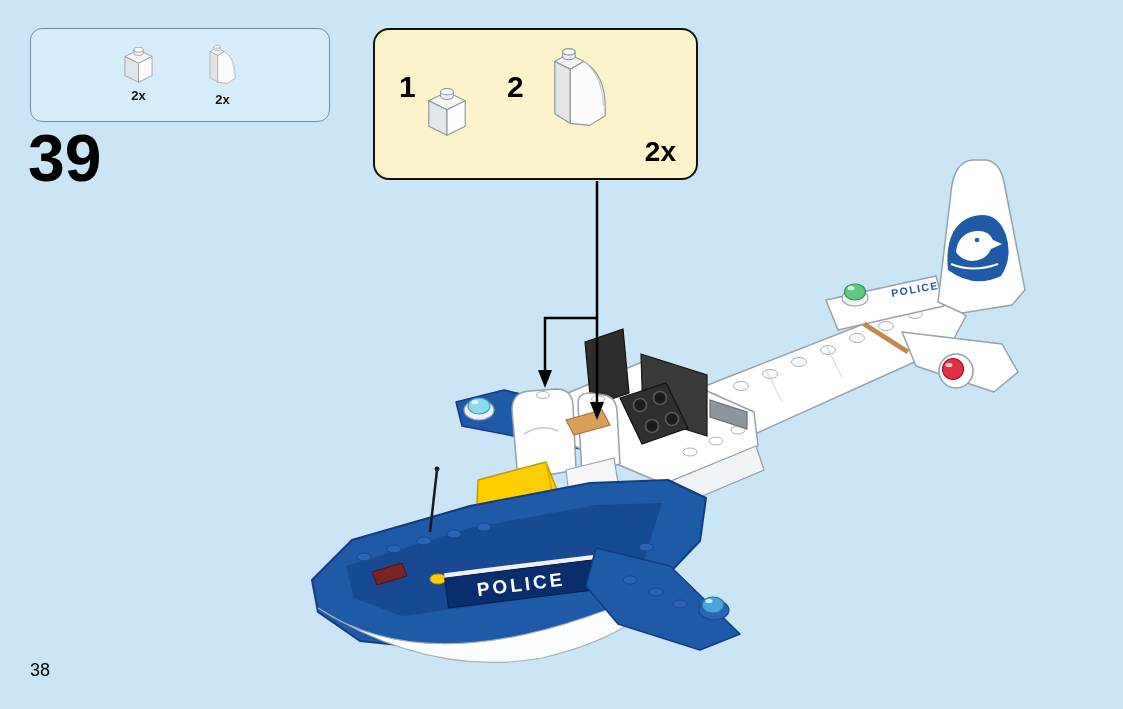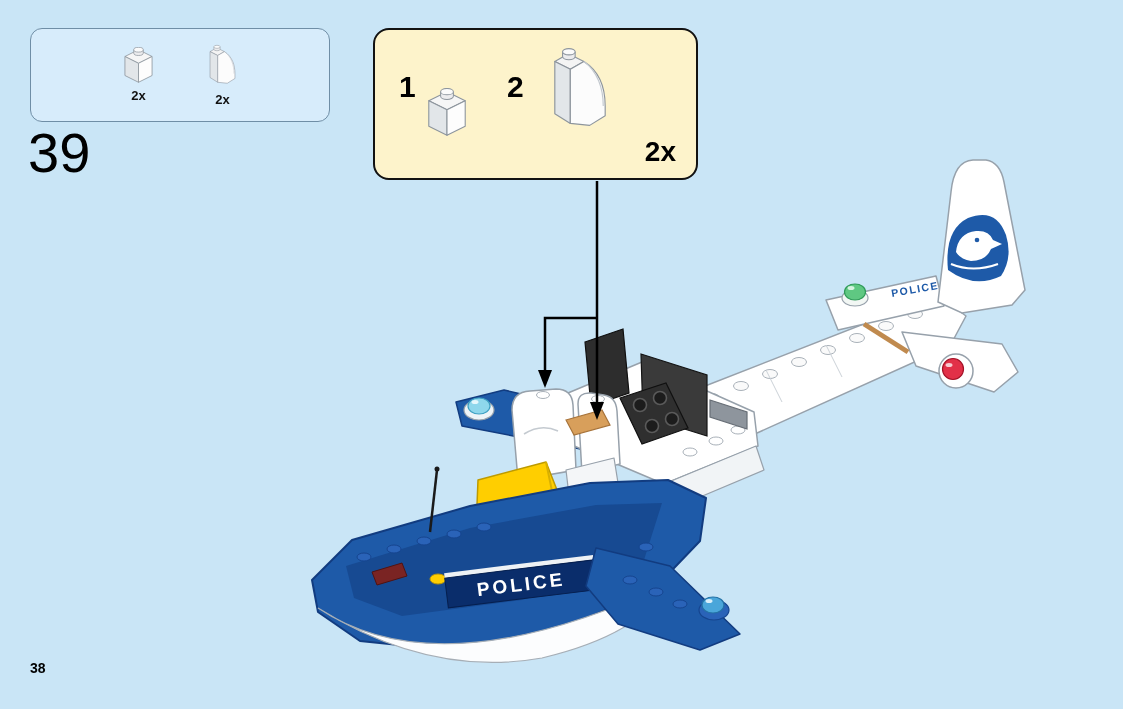--- a/index.html
+++ b/index.html
@@ -11,32 +11,32 @@
   .inventory-box {
     position:absolute; left:30px; top:28px; width:300px; height:94px;
     background:#d7ecfb; border:1.5px solid #6f8ea6; border-radius:12px;
     display:flex; align-items:center; justify-content:center; gap:52px;
   }
   .inv-item { display:flex; flex-direction:column; align-items:center; gap:3px; }
   .inv-count { font-size:13px; font-weight:bold; color:#111; }
 
   .step-number {
     position:absolute; left:28px; top:120px;
-    font-size:56px; font-weight:normal; color:#000;
+    font-size:66px; font-weight:bold; color:#000;
   }
 
   .callout {
     position:absolute; left:373px; top:28px; width:325px; height:152px;
     background:#fdf3cb; border:2.5px solid #121212; border-radius:16px;
   }
   .callout-num { position:absolute; font-size:30px; font-weight:bold; color:#000; }
   .callout-count { position:absolute; right:20px; bottom:10px; font-size:28px; font-weight:bold; color:#000; }
   .co-icon { position:absolute; }
 
-  .page-number { position:absolute; left:30px; top:660px; font-size:14px; font-weight:bold; color:#000; }
+  .page-number { position:absolute; left:30px; top:660px; font-size:18px; font-weight:normal; color:#000; }
 </style>
 </head>
 <body>
 
 <div class="page">
 
   <svg width="0" height="0" style="position:absolute" aria-hidden="true">
     <defs>
       <g id="brick-1x1-shape">
         <polygon points="4,14 24,4 44,14 24,24" fill="#f6f6f6" stroke="#8d959d" stroke-width="1.2" stroke-linejoin="round"></polygon>

